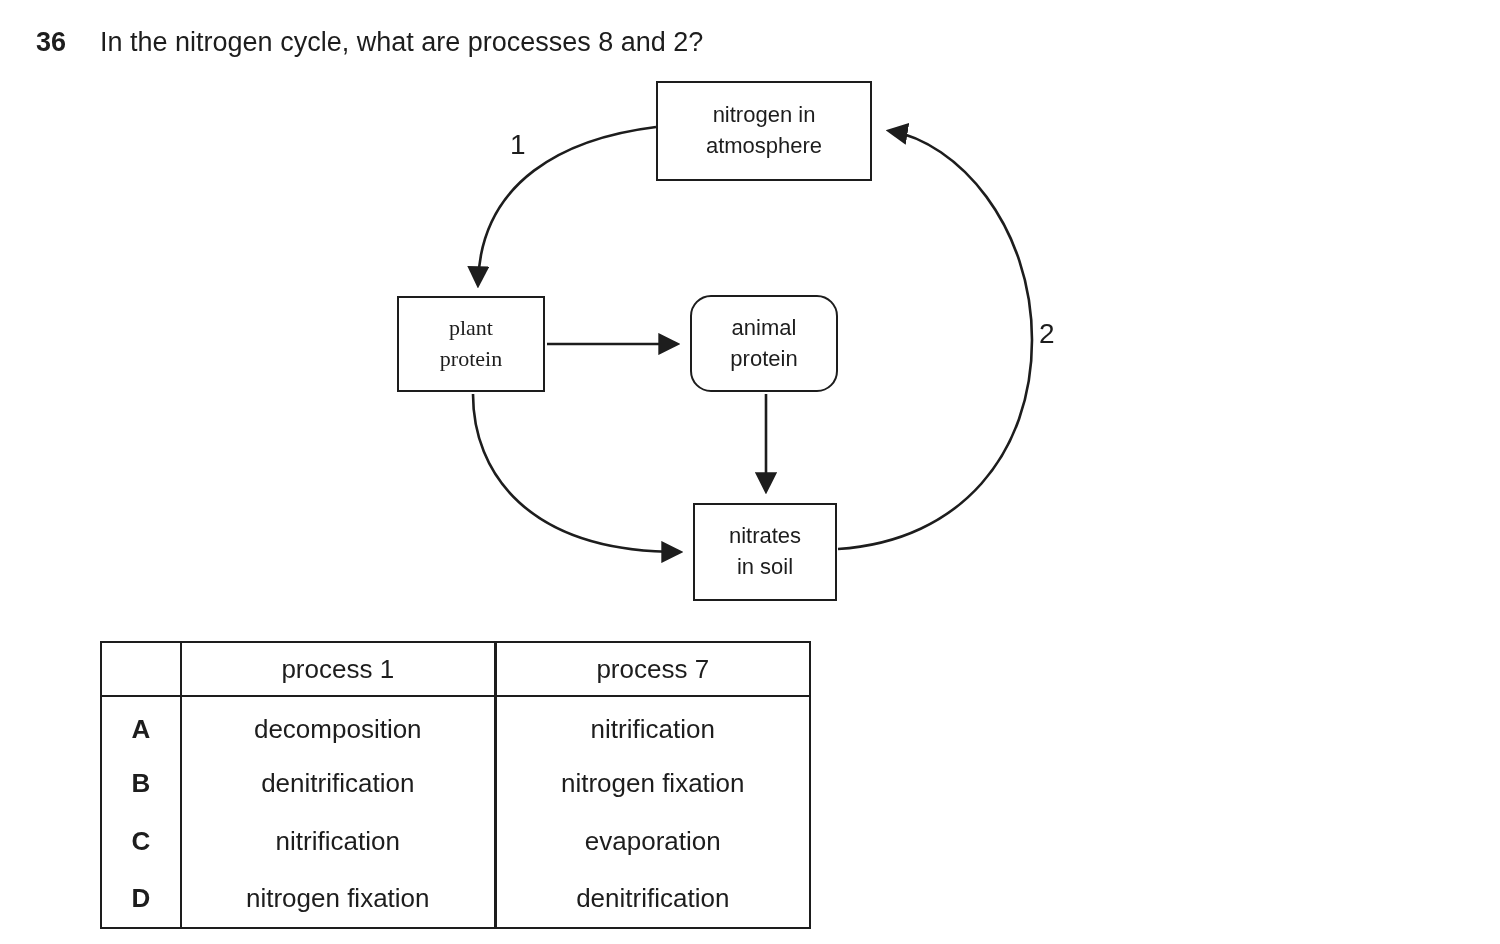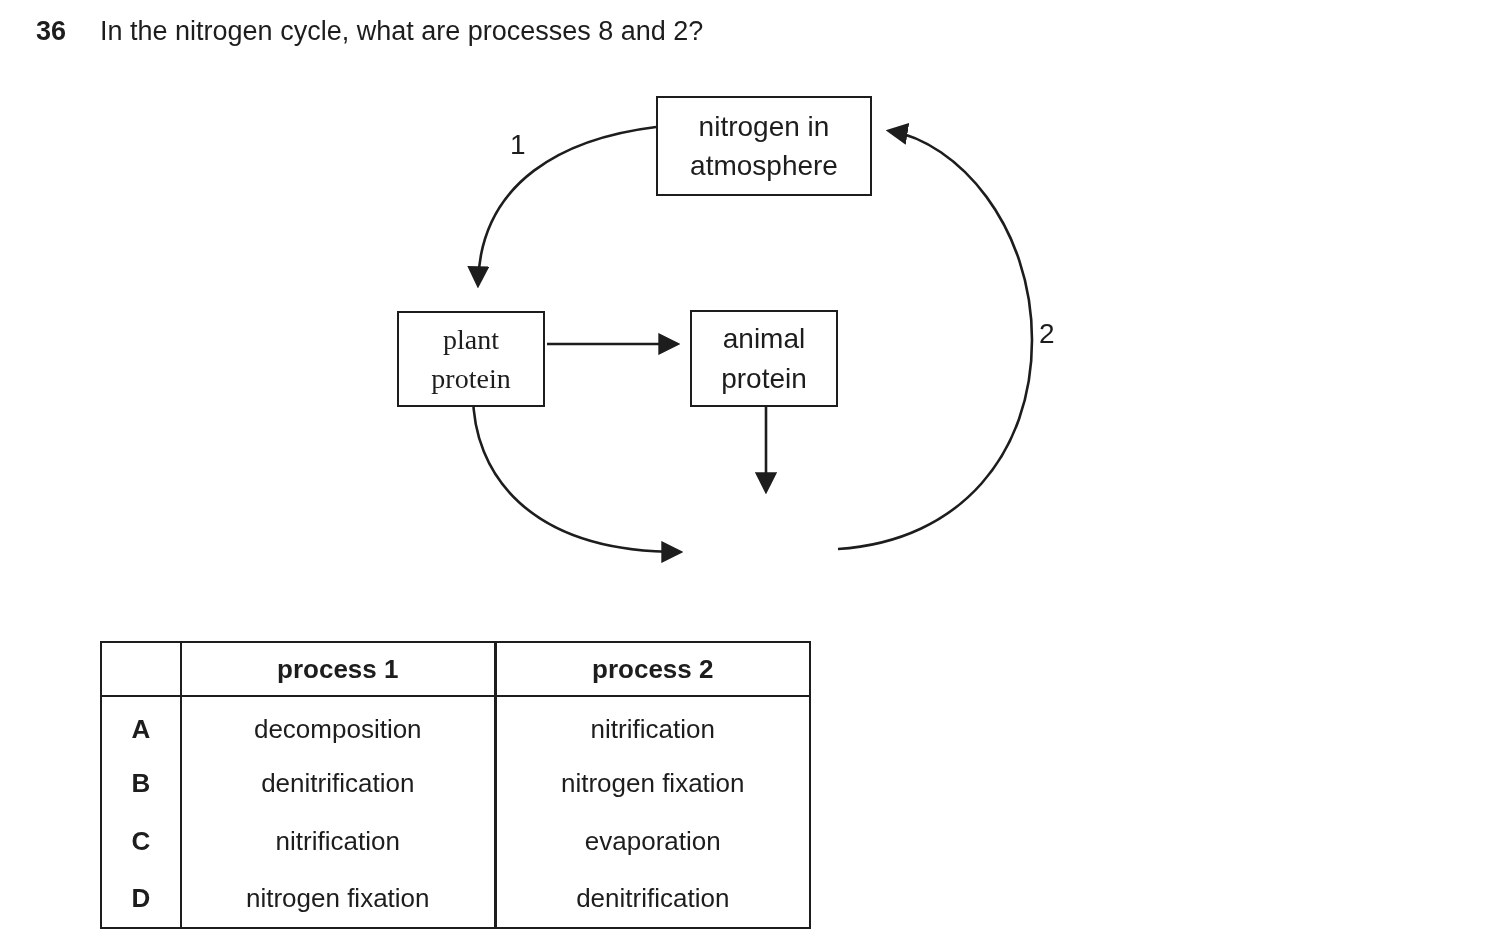--- a/index.html
+++ b/index.html
@@ -12,21 +12,21 @@
     width: 1500px;
     height: 944px;
     background: var(--bg);
     overflow: hidden;
   }
 
   
   .q-header {
     position: absolute;
     left: 36px;
-    top: 15px;
+    top: 26px;
     display: flex;
     font-size: 27px;
     line-height: 1.2;
   }
   .q-num { font-weight: bold; width: 64px; }
   .q-text { font-weight: normal; }
 
   
   .diagram-svg {
     position: absolute;
@@ -41,28 +41,27 @@
 
   
   .dbox {
     position: absolute;
     border: 2px solid var(--ink);
     background: var(--bg);
     display: flex;
     align-items: center;
     justify-content: center;
     text-align: center;
-    font-size: 28px;
+    font-size: 22px;
     line-height: 1.4;
     white-space: pre-line;
-    margin-top: 15px;
   }
   .dbox-atmosphere { left: 656px; top: 81px;  width: 216px; height: 100px; }
   .dbox-plant      { left: 397px; top: 296px; width: 148px; height: 96px; font-family: Liberation Serif, serif; }
-  .dbox-animal     { left: 690px; top: 295px; width: 148px; height: 97px; }
+  .dbox-animal     { left: 690px; top: 295px; width: 148px; height: 97px; border-radius: 21px; }
   .dbox-nitrates   { left: 693px; top: 503px; width: 144px; height: 98px; }
 
   .proc-label {
     position: absolute;
     font-size: 28px;
     line-height: 1;
   }
   .proc-label-1 { left: 510px;  top: 131px; }
   .proc-label-2 { left: 1039px; top: 320px; }
 
@@ -82,21 +81,21 @@
     vertical-align: middle;
     font-size: 26px;
   }
   .answer-table th + th,
   .answer-table td + td { border-left: 2px solid var(--ink); }
   .answer-table th:nth-child(3),
   .answer-table td:nth-child(3) { border-left-width: 3px; }
   .answer-table thead th {
     height: 54px;
     border-bottom: 2px solid var(--ink);
-    font-weight: bold;
+    font-weight: normal;
   }
   .answer-table tbody td { height: 58px; }
   .answer-table tbody tr:first-child td { padding-top: 8px; }
   .letter-cell { font-weight: bold; }
 </style>
 </head>
 <body>
 
 <div class="page">
 
@@ -117,35 +116,37 @@
     <path class="arrow" d="M 473 394 C 473 472, 527 552, 679 552" marker-end="url(#arrowhead)"></path>
     <path class="arrow" d="M 838 549 C 962 541, 1032 452, 1032 340 C 1032 226, 958 142, 890 131" marker-end="url(#arrowhead)"></path>
   </svg>
 
   <div class="dbox dbox-atmosphere">nitrogen in
 atmosphere</div>
   <div class="dbox dbox-plant">plant
 protein</div>
   <div class="dbox dbox-animal">animal
 protein</div>
+  <div class="dbox dbox-nitrates">nitrates
+in soil</div>
 
   <span class="proc-label proc-label-1">1</span>
   <span class="proc-label proc-label-2">2</span>
 
   <table class="answer-table">
     <colgroup>
       <col style="width:80px">
       <col style="width:314px">
       <col style="width:315px">
     </colgroup>
     <thead>
       <tr>
         <th></th>
         <th>process 1</th>
-        <th>process 2</th>
+        <th>process 7</th>
       </tr>
     </thead>
     <tbody>
       <tr>
         <td class="letter-cell">A</td>
         <td>decomposition</td>
         <td>nitrification</td>
       </tr>
       <tr>
         <td class="letter-cell">B</td>

